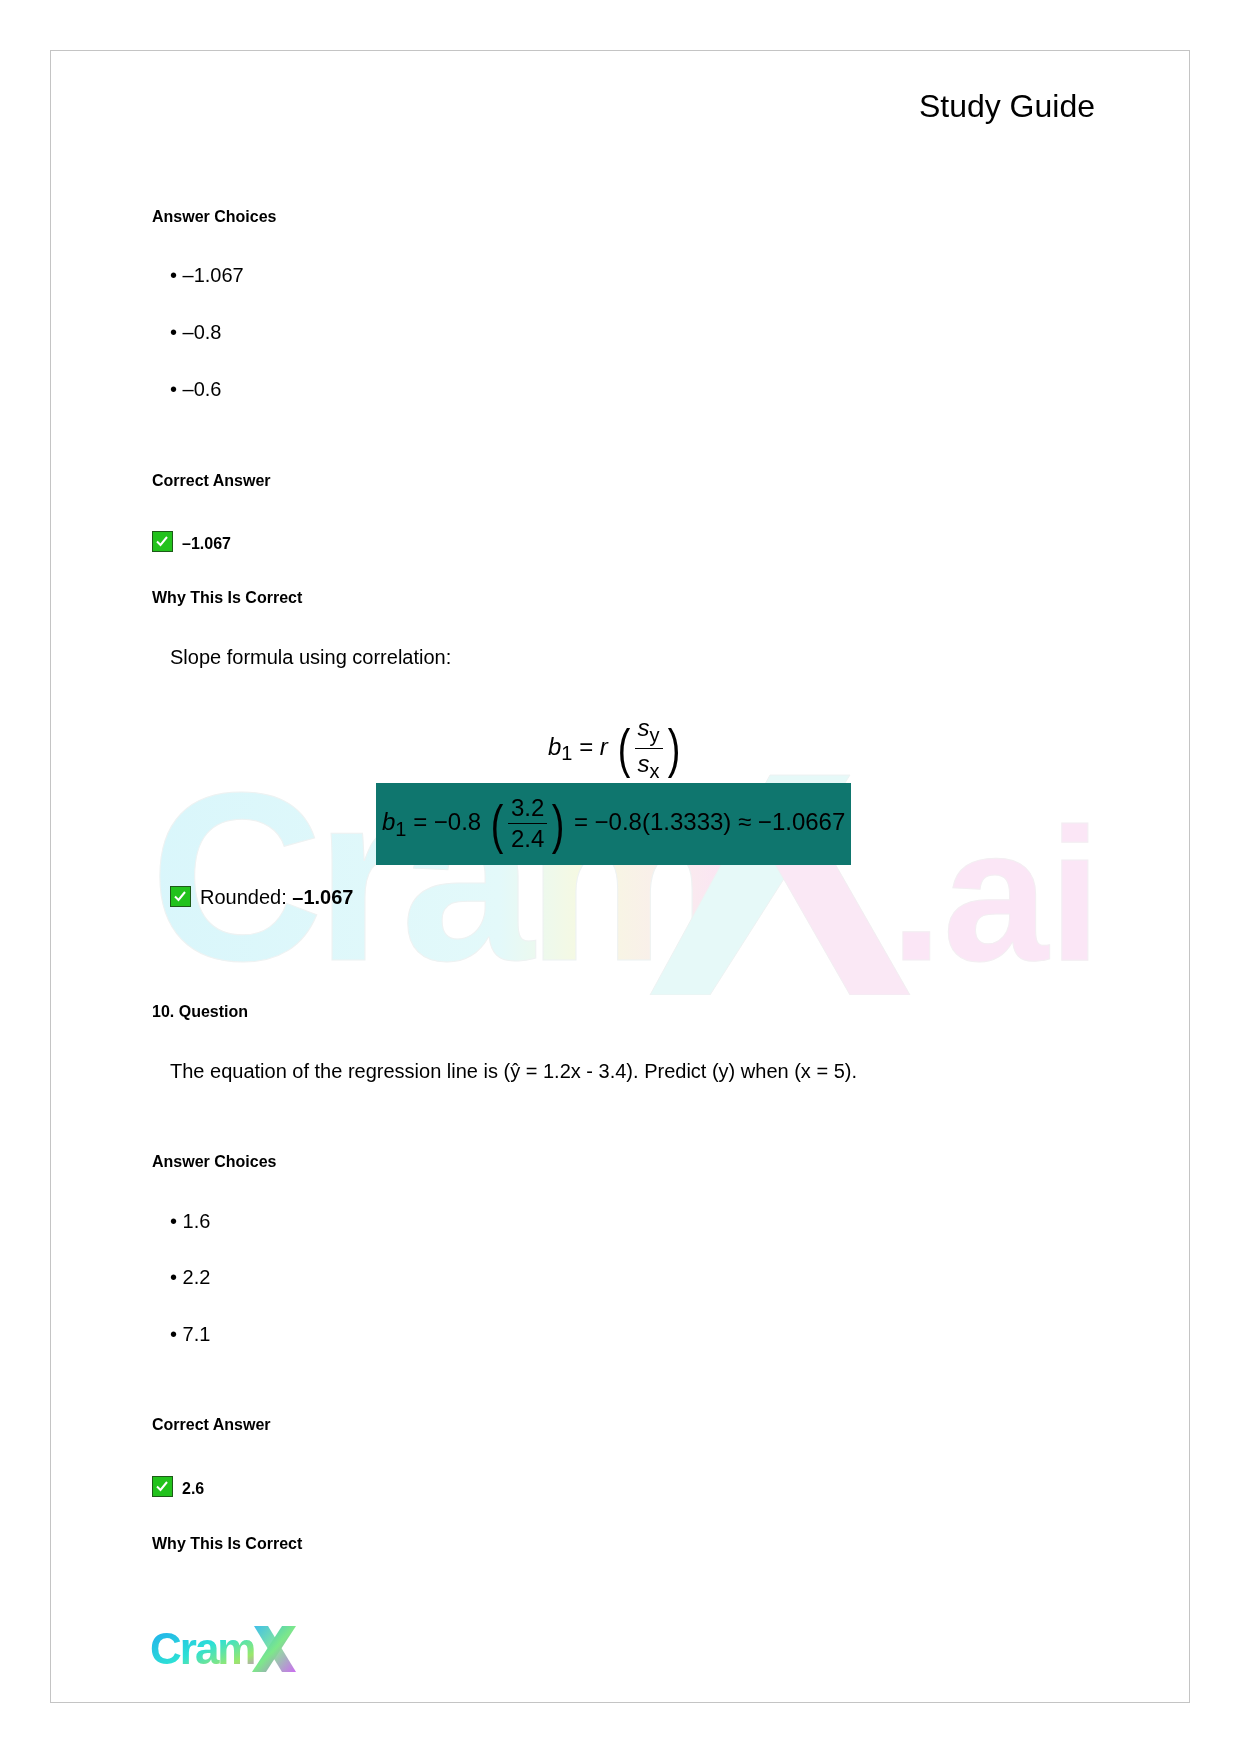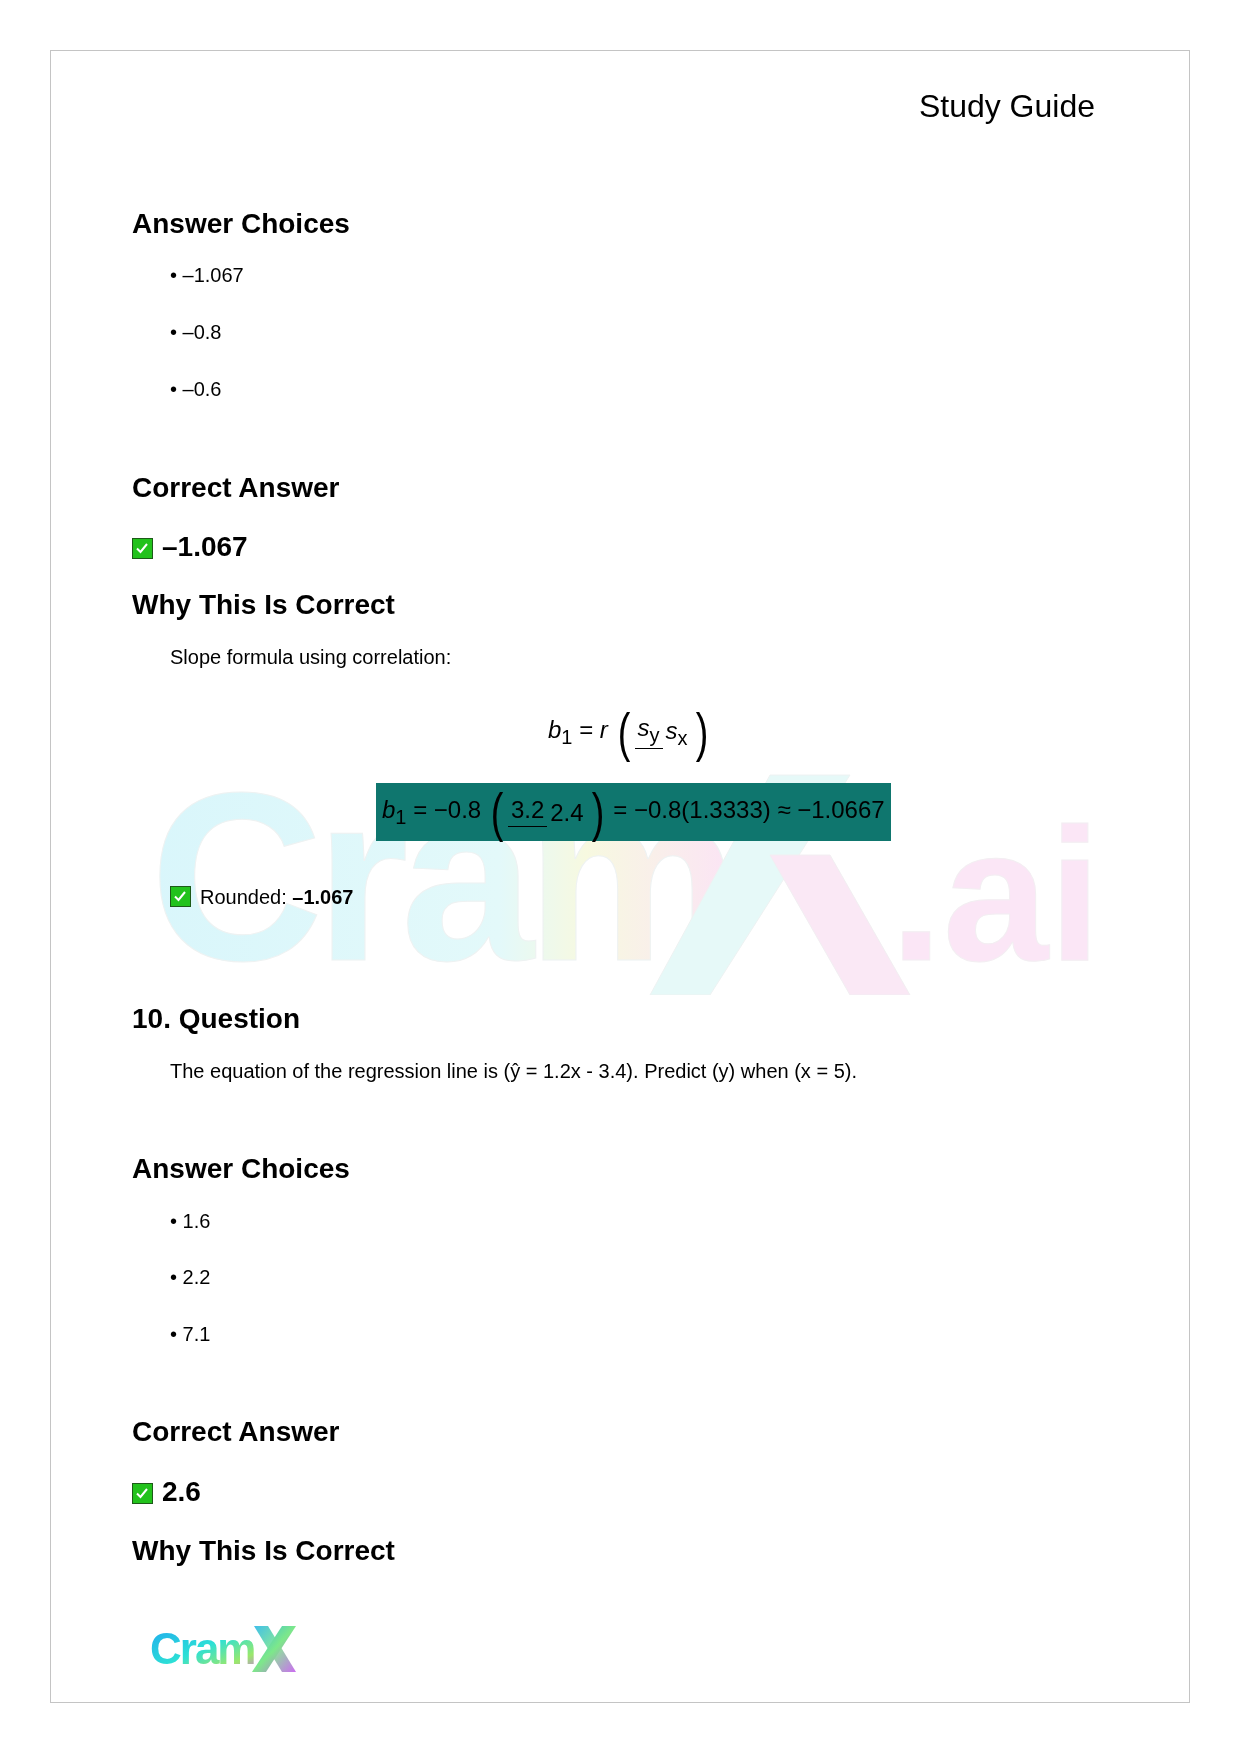--- a/index.html
+++ b/index.html
@@ -2,29 +2,29 @@
 <html><head>
 <meta charset="utf-8">
 <style>
   html, body { margin:0; padding:0; background:#ffffff; }
   body { width:1241px; height:1754px; position:relative; overflow:hidden;
          font-family:"Liberation Sans", sans-serif; color:#000; }
   .page { position:absolute; left:50px; top:50px; width:1140px; height:1653px;
           border:1px solid #c4c4c4; box-sizing:border-box; background:#fff; }
   .abs { position:absolute; white-space:nowrap; }
   .title { font-size:32px; font-weight:normal; right:146px; top:88px; }
-  .h { font-size:28px; font-weight:bold; left:132px;text-align:center; }
+  .h { font-size:16px; font-weight:bold; left:152px;text-align:center; }
   .t { font-size:20px; left:150px;margin-left:20px; }
   .check { display:inline-block; width:21px; height:21px; background:#22c21c;
            border:1.5px solid #1d5a18; box-sizing:border-box; vertical-align:-3px;
            margin-right:9px; position:relative; }
   .check svg { position:absolute; left:2px; top:2px; }
   .math { font-family:Liberation Sans, sans-serif; font-size:24px; }
   .math i { font-style:italic; }
-  .frac { display:inline-flex; flex-direction:row; align-items:center; vertical-align:middle; margin:4px 2px; }
+  .frac { display:inline-flex; flex-direction:column; align-items:center; vertical-align:middle; margin:10px 2px; }
   .frac .num { border-bottom:1.5px solid #000; padding:0 3px 2px; line-height:1.1; }
   .frac .den { padding:2px 3px 0; line-height:1.1; }
   .paren { font-size:54px; font-weight:100; vertical-align:middle; line-height:1; transform:scaleX(0.7); display:inline-block; }
   .wm { position:absolute; left:150px; top:765px; width:940px; height:230px; pointer-events:none; }
   .formula2-bg { background:#0f766e; padding:2px 6px; }
 </style>
 </head>
 <body>
 
 <div class="page"></div>

